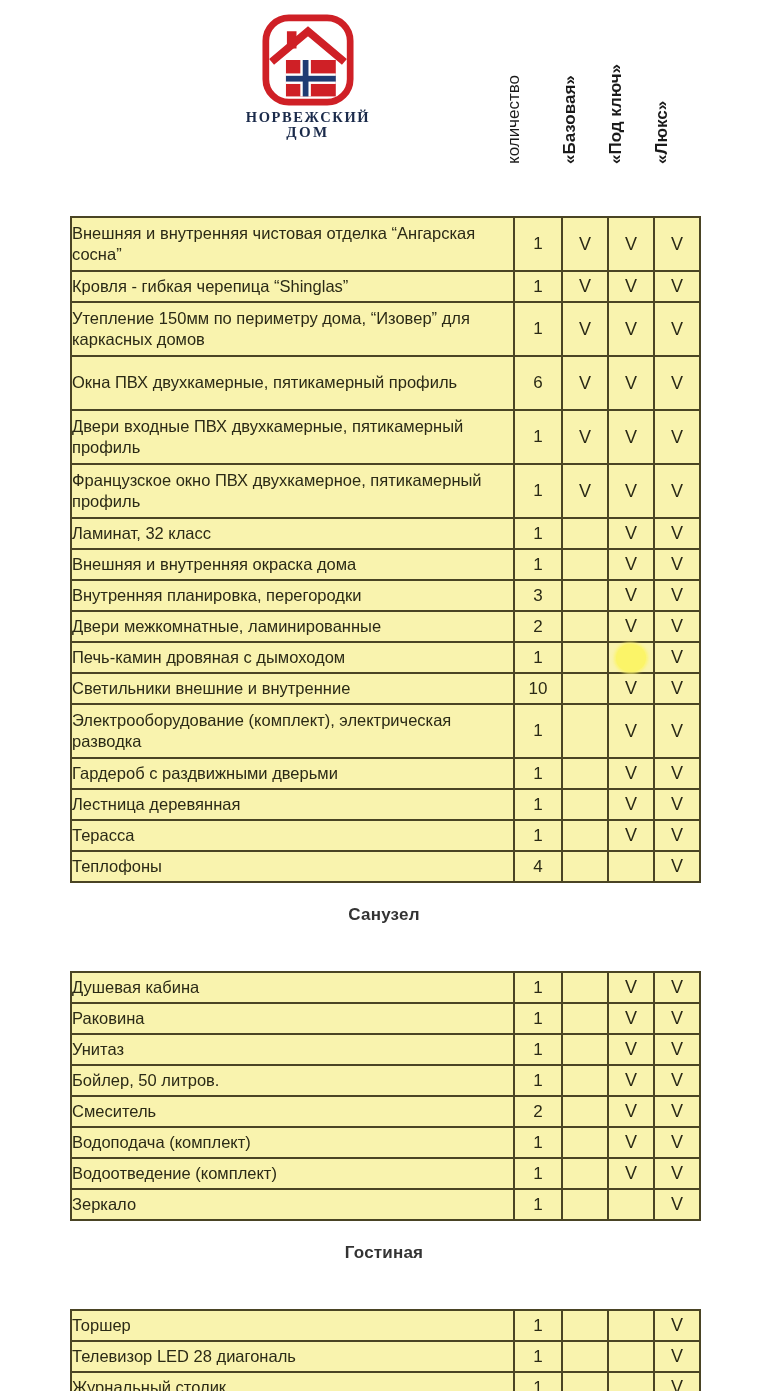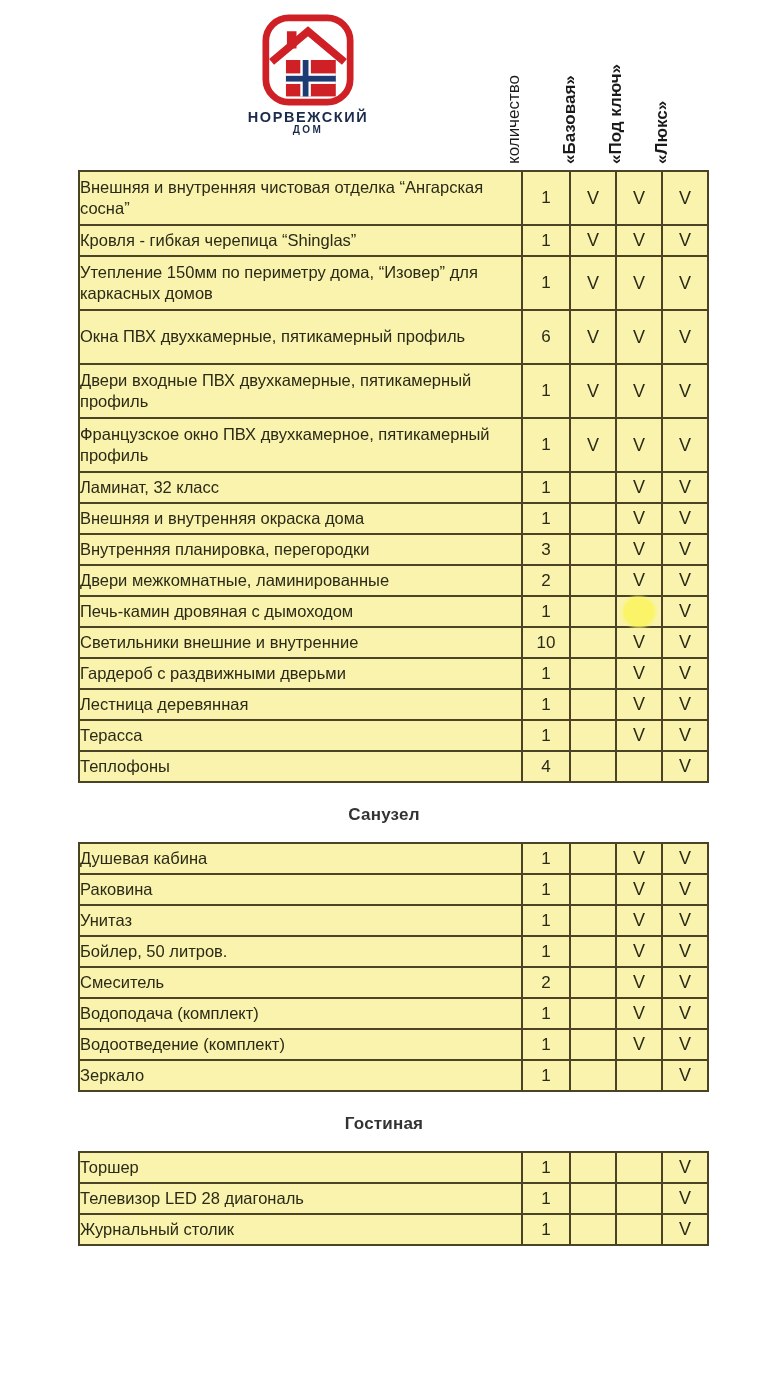--- a/index.html
+++ b/index.html
@@ -46,27 +46,27 @@
     height: 92px;
     position: relative;
   }
   .brand-word {
     margin-top: 4px;
     text-align: center;
     line-height: 1.05;
   }
   .brand-word .l1, .brand-word .l2 {
     display: block;
-    font-family: Liberation Sans, sans-serif;
+    font-family: Liberation Serif, serif;
     font-weight: 700;
     color: #1b2b4b;
     letter-spacing: 1.6px;
   }
   .brand-word .l1 { font-size: 14.5px; }
-  .brand-word .l2 { font-size: 10px; letter-spacing: 2.4px; }
+  .brand-word .l2 { font-size: 15px; letter-spacing: 2.4px; }
 
   
   .col-heads {
     position: absolute;
     top: 0;
     left: 0;
     width: 768px;
     height: 170px;
     pointer-events: none;
   }
@@ -76,21 +76,21 @@
     transform-origin: bottom left;
     transform: rotate(-90deg) translateY(0);
     white-space: nowrap;
     font-size: 17px;
     color: #1a1a1a;
     line-height: 1;
   }
   .col-head.bold { font-weight: 700; }
 
   
-  .tbl-wrap { padding: 0 12px; }
+  .tbl-wrap { padding: 0 4px; margin-top: 46px; }
   table.spec {
     border-collapse: collapse;
     table-layout: fixed;
     margin: 0 0 0 66px;
     width: 631px;
     background: #f9f3ae;
   }
   table.spec td {
     border: 2px solid #4a4424;
     background: #f9f3ae;
@@ -269,20 +269,27 @@
               </td>
               <td class="mark"><span>V</span></td>
             </tr>
             <tr class="r1">
               <td class="name">Светильники внешние и внутренние</td>
               <td class="qty">10</td>
               <td class="mark"></td>
               <td class="mark"><span>V</span></td>
               <td class="mark"><span>V</span></td>
             </tr>
+            <tr class="r2">
+              <td class="name">Электрооборудование (комплект), электрическая разводка</td>
+              <td class="qty">1</td>
+              <td class="mark"></td>
+              <td class="mark"><span>V</span></td>
+              <td class="mark"><span>V</span></td>
+            </tr>
             <tr class="r1">
               <td class="name">Гардероб с раздвижными дверьми</td>
               <td class="qty">1</td>
               <td class="mark"></td>
               <td class="mark"><span>V</span></td>
               <td class="mark"><span>V</span></td>
             </tr>
             <tr class="r1">
               <td class="name">Лестница деревянная</td>
               <td class="qty">1</td>

